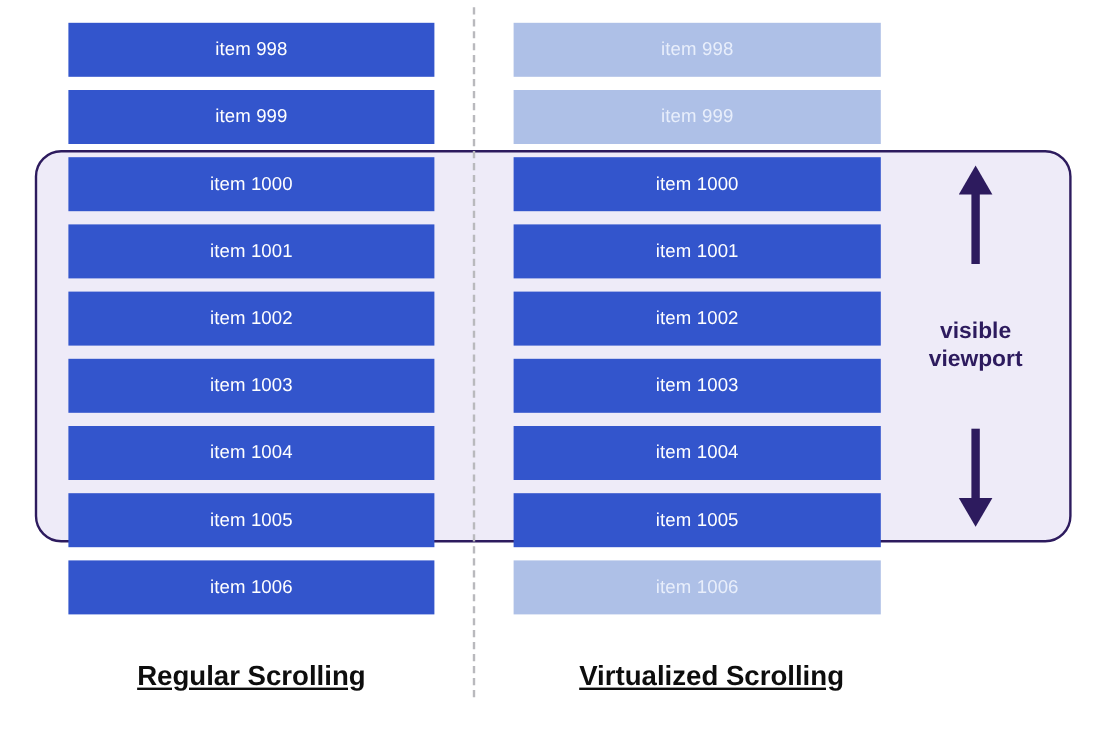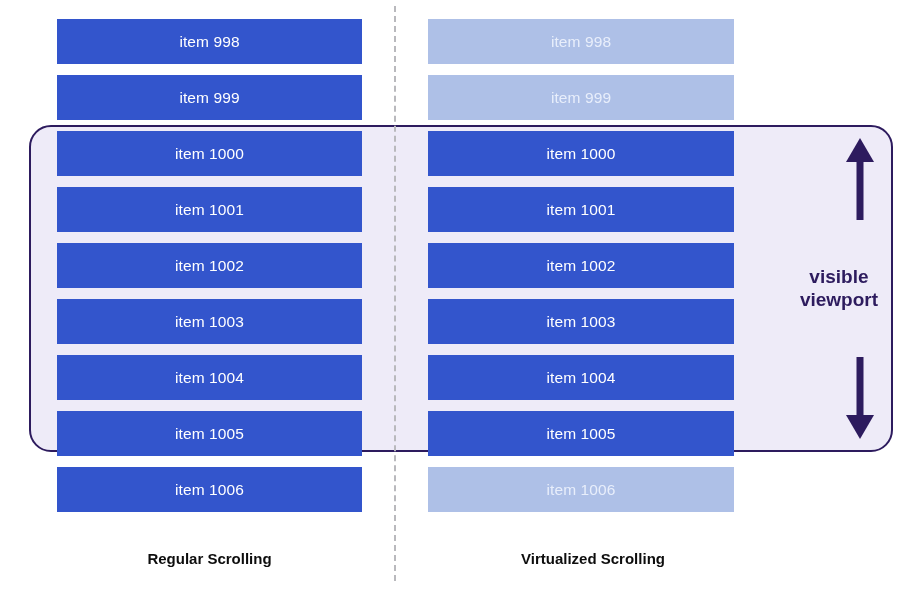--- a/index.html
+++ b/index.html
@@ -76,45 +76,46 @@
   
   .annotation {
     position: absolute;
     left: 748px;
     top: 136px;
     width: 130px;
     height: 305px;
     z-index: 5;
     display: flex;
     flex-direction: column;
-    align-items: flex-end;
+    align-items: center;
     justify-content: space-between;
   }
   .arrow-svg {
     display: block;
   }
   .annotation-label {
     color: #2d1b5e;
     font-size: 19px;
     font-weight: bold;
     line-height: 1.18;
     text-align: center;
     white-space: pre-line;
     user-select: none;
   }
 
   
   .caption {
     position: absolute;
     top: 550px;
-    font-size: 15px;
+    font-size: 23px;
     font-weight: bold;
     color: #0d0d0d;
     text-align: center;
     user-select: none;
+    text-decoration: underline;
   }
   .caption.left  { left: 57px;  width: 305px; }
   .caption.right { left: 440px; width: 306px; }
 </style>
 </head>
 <body>
 
 <div id="stage">
 
   <div class="viewport-box"></div>

